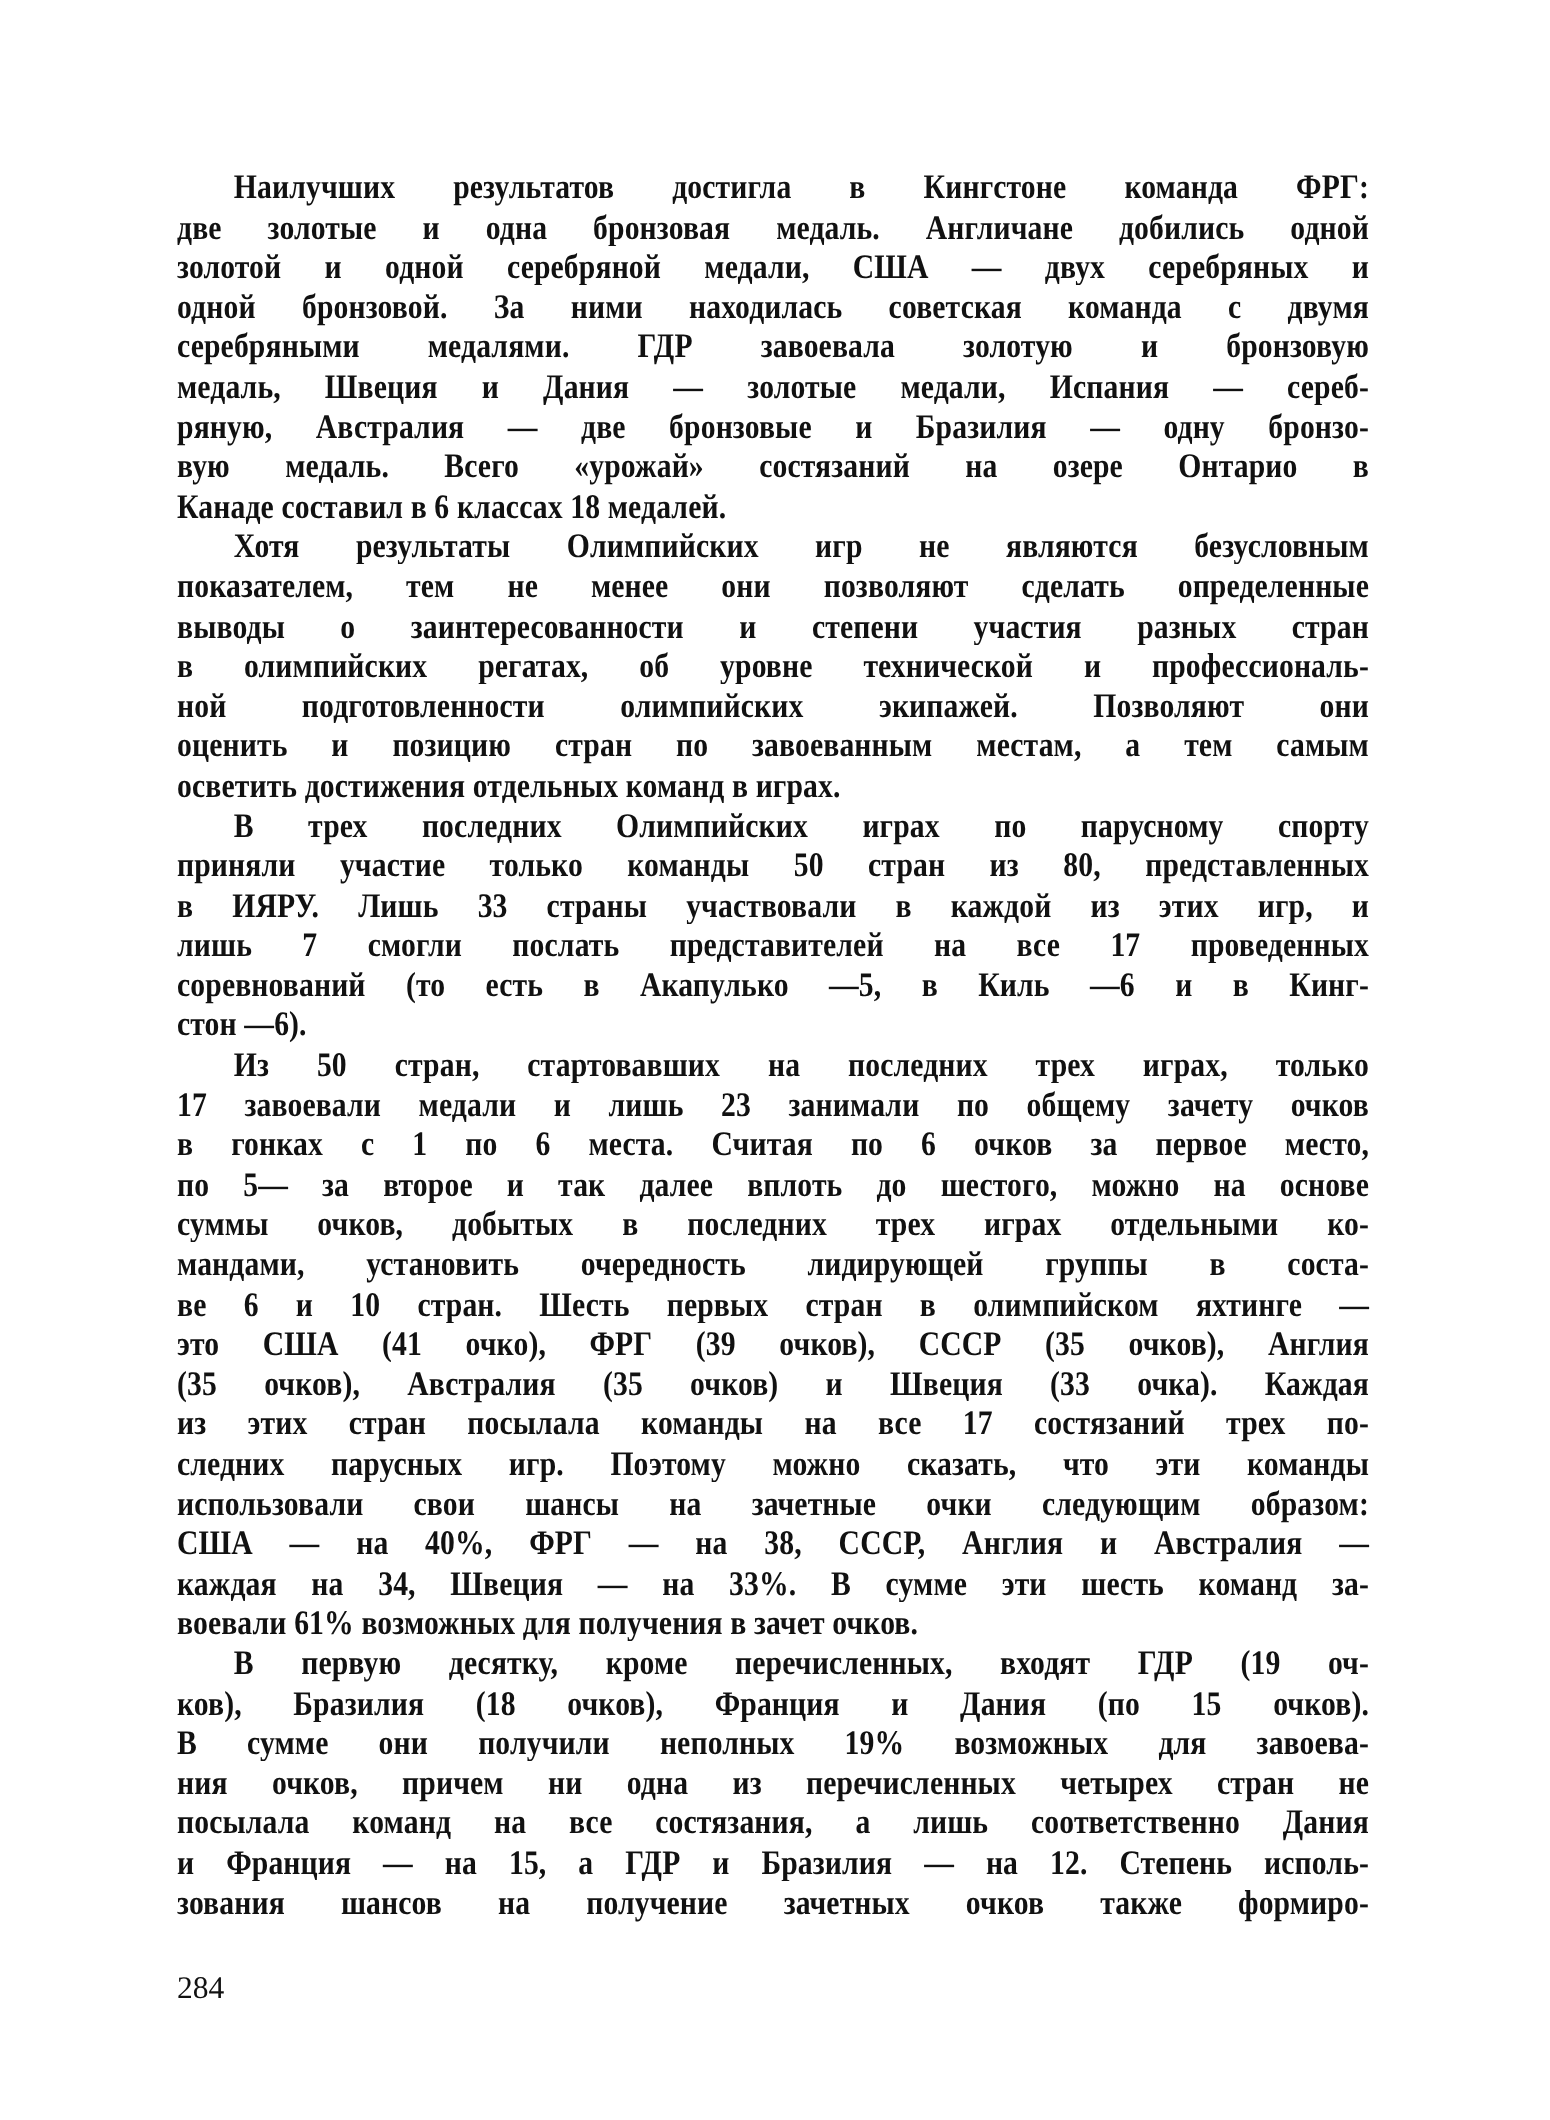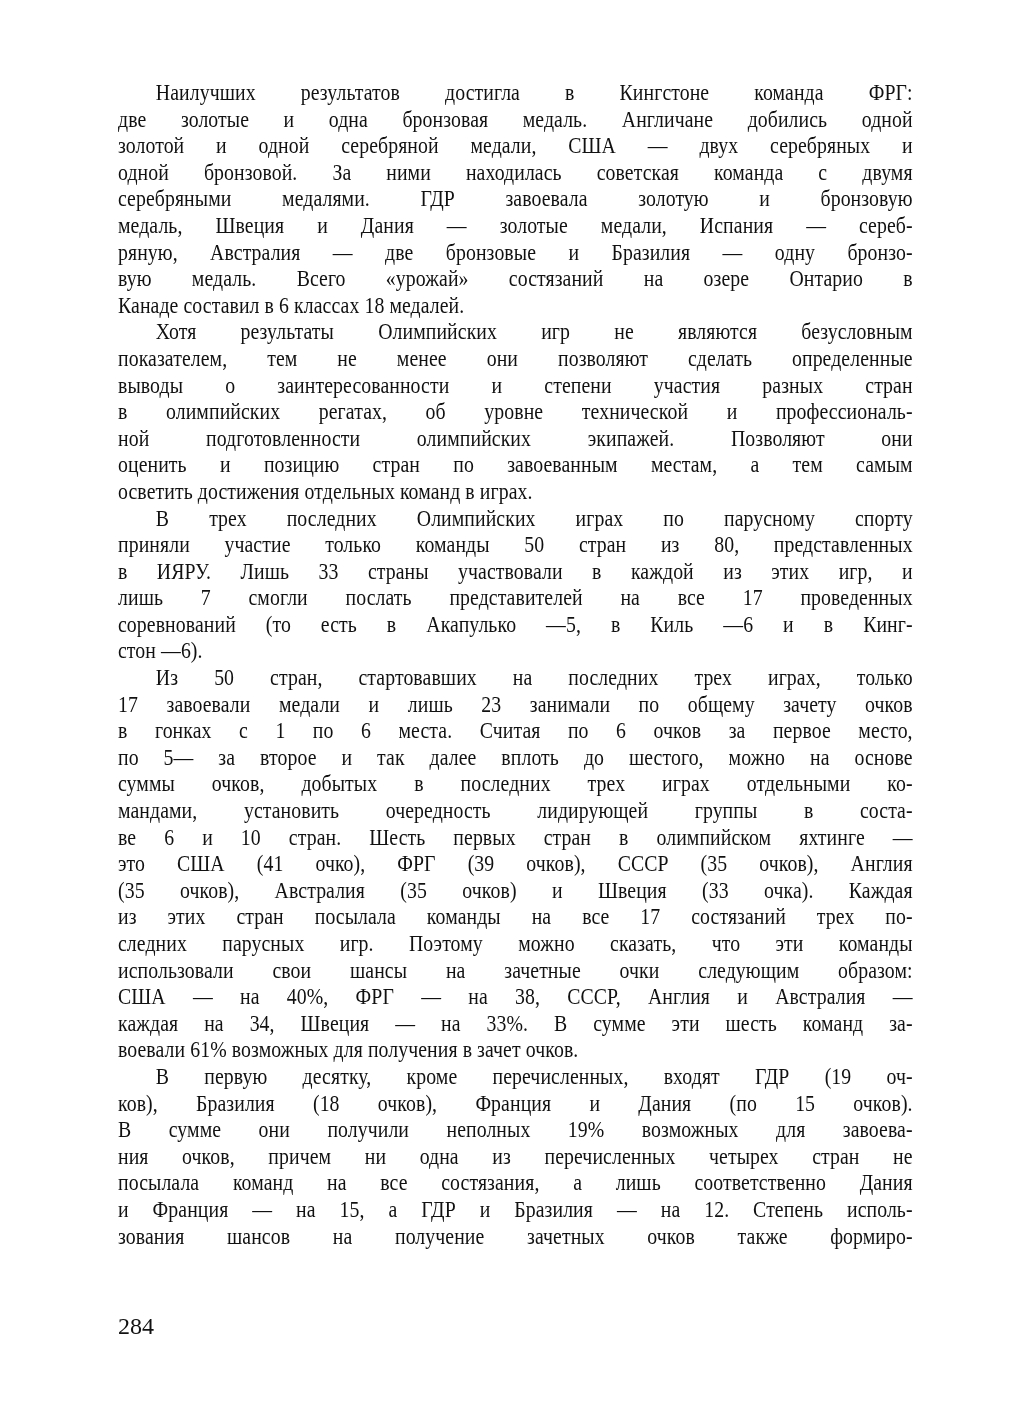--- a/index.html
+++ b/index.html
@@ -11,22 +11,23 @@
     width: 1033px;
     height: 1413px;
     position: relative;
     overflow: hidden;
     font-family: "Liberation Serif", "DejaVu Serif", serif;
     color: #111111;
   }
   .page {
     position: absolute;
     left: 118px;
-    top: 80px;
+    top: 112px;
     width: 795px;
+    font-weight: bold;
   }
   .para {
     margin: 0;
   }
   .line {
     display: block;
     height: 26.6px;
     line-height: 26.6px;
     font-size: 23px;
     text-align: justify;
@@ -42,21 +43,21 @@
     padding-left: 44px;
     width: 880px;
   }
   .line.last {
     text-align-last: left;
   }
   .page-number {
     position: absolute;
     left: 118px;
     top: 1313px;
-    font-size: 24px;
+    font-size: 21px;
     font-family: "Liberation Serif", "DejaVu Serif", serif;
     color: #111111;
   }
 </style>
 </head>
 <body>
 
 <div class="page">
 
   <div class="para">

